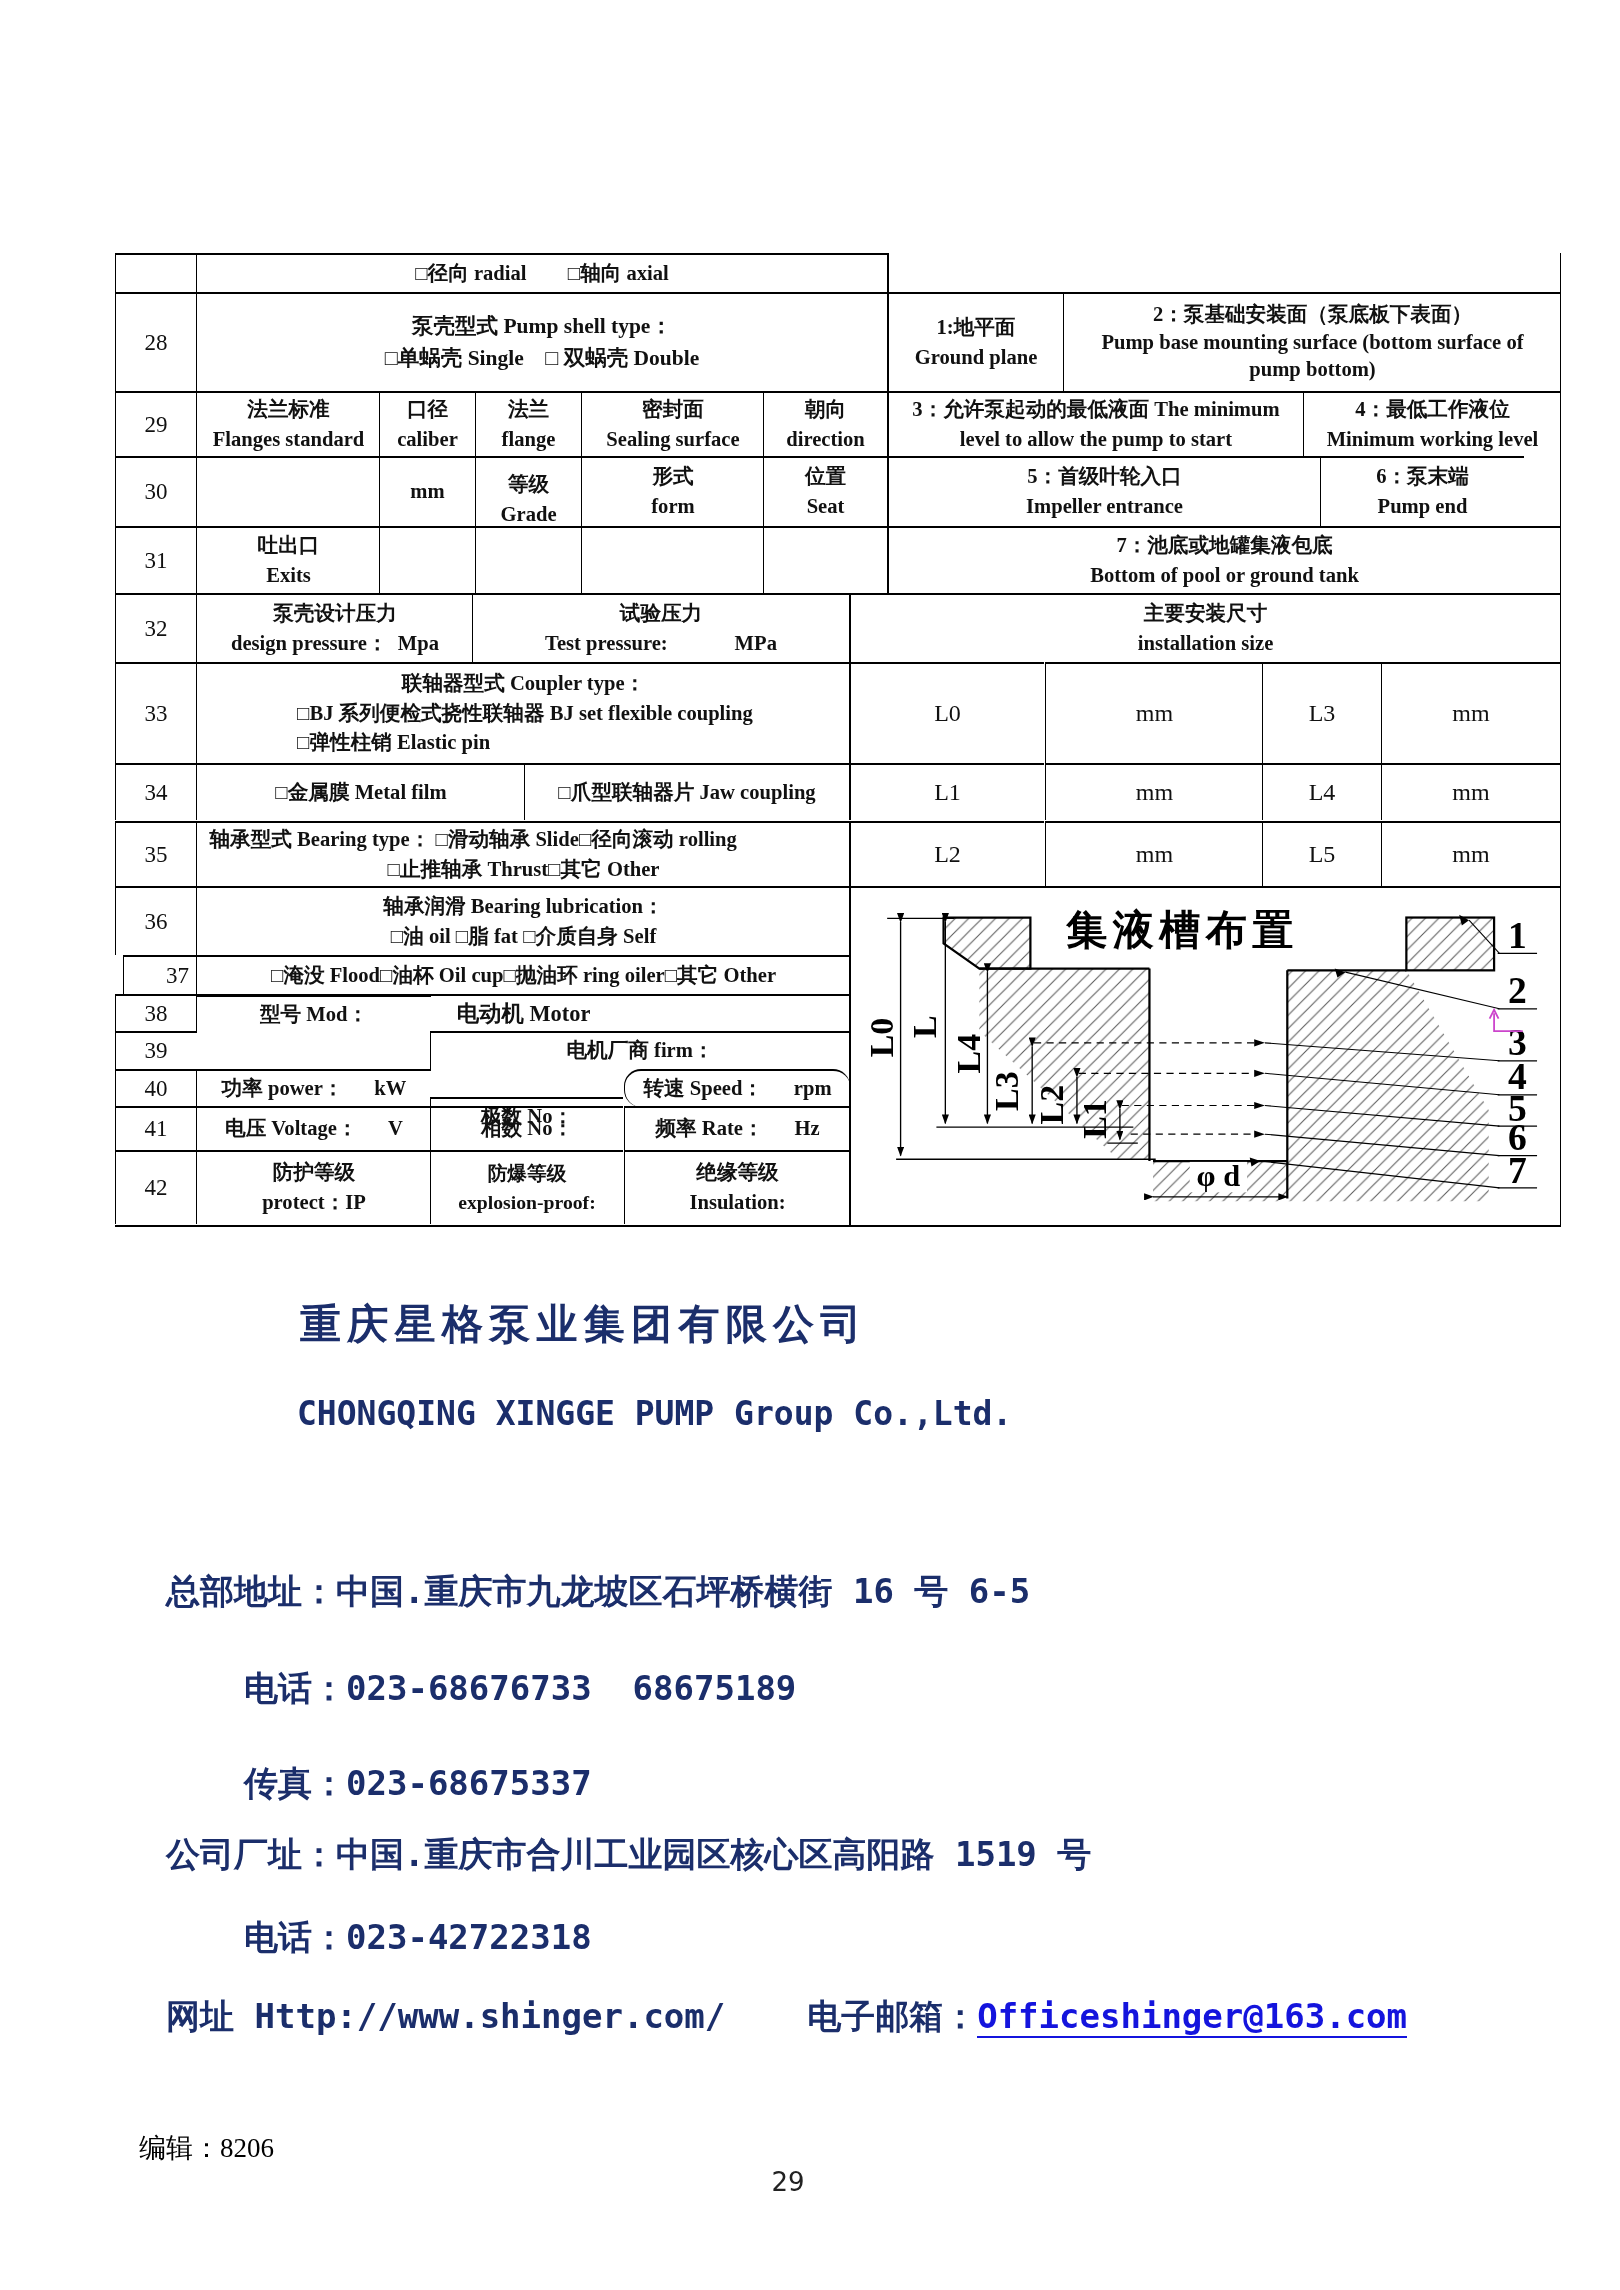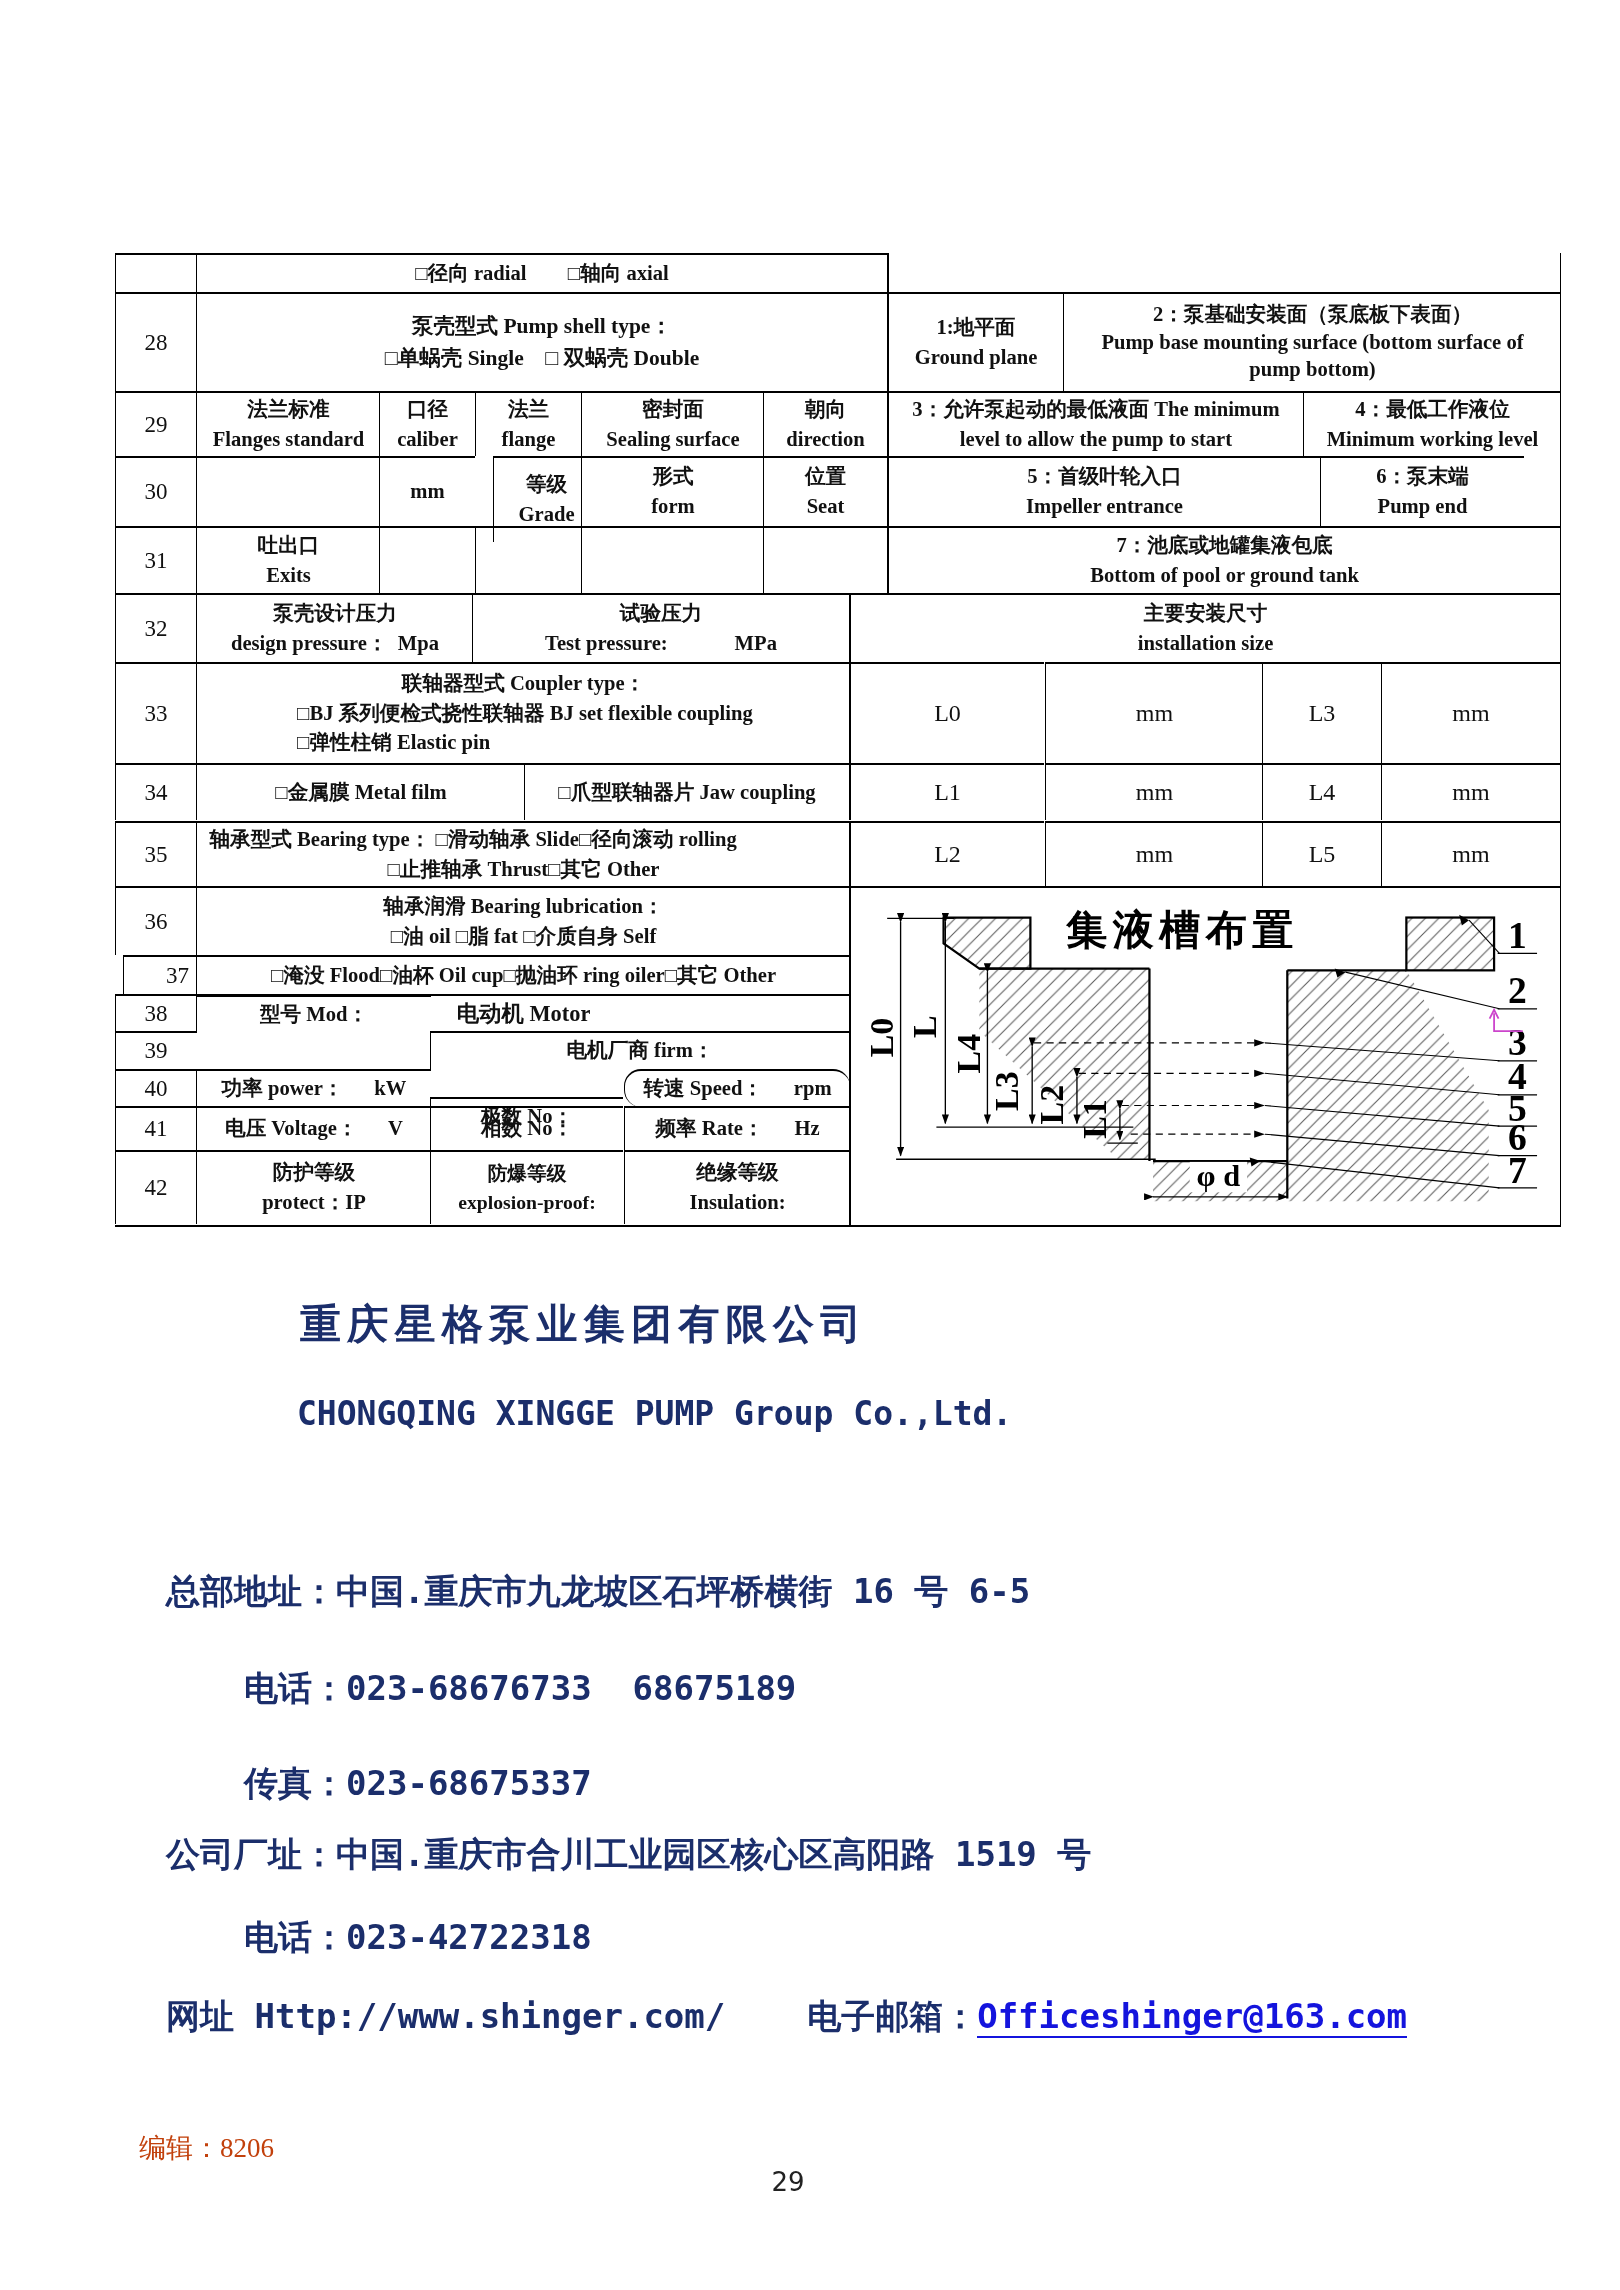--- a/index.html
+++ b/index.html
@@ -21,21 +21,21 @@
   
   .diagram-svg{position:absolute;left:0;top:0;}
   
   .navy{color:#1b2e6b;}
   .company-cn{position:absolute;left:300px;top:1297px;font-size:41px;font-weight:700;
               letter-spacing:6.3px;}
   .company-en{position:absolute;left:297px;top:1394px;font-size:33px;font-weight:700;
               font-family:"DejaVu Sans Mono","Liberation Mono",monospace;letter-spacing:0px;}
   .contact{position:absolute;font-size:34px;font-weight:700;white-space:pre;
            font-family:"DejaVu Sans Mono","Liberation Mono",monospace;}
-  .editor{position:absolute;left:139px;top:2130px;font-size:27px;font-weight:400;color:#c2410c;}
+  .editor{position:absolute;left:139px;top:2130px;font-size:27px;font-weight:400;color:#000000;}
   .pageno{position:absolute;left:0;top:2167px;width:1576px;text-align:center;font-size:26px;
           font-family:"DejaVu Sans","Liberation Sans",sans-serif;color:#222;}
   .email-link{color:#1414dd;text-decoration:none;border-bottom:2.7px solid #1414dd;}
 </style>
 </head>
 <body>
 
 <div class="page">
 
   <div class="tbl">
@@ -102,21 +102,21 @@
     </div>
     <div class="c" style="left:1188px;top:138px;width:258px;height:65px;">
       <div class="ln">4：最低工作液位</div>
       <div class="ln">Minimum working level</div>
     </div>
 
     <div class="c" style="left:81px;top:203px;width:184px;height:70px;"></div>
     <div class="c" style="left:264px;top:203px;width:96px;height:70px;">
       <div class="ln">mm</div>
     </div>
-    <div class="c" style="left:360px;top:203px;width:106px;height:86px;margin-left:18px;">
+    <div class="c" style="left:360px;top:203px;width:106px;height:86px;">
       <div class="ln">等级</div>
       <div class="ln">Grade</div>
     </div>
     <div class="c" style="left:466px;top:203px;width:183px;height:70px;">
       <div class="ln">形式</div>
       <div class="ln">form</div>
     </div>
     <div class="c" style="left:648px;top:203px;width:124px;height:70px;">
       <div class="ln">位置</div>
       <div class="ln">Seat</div>

